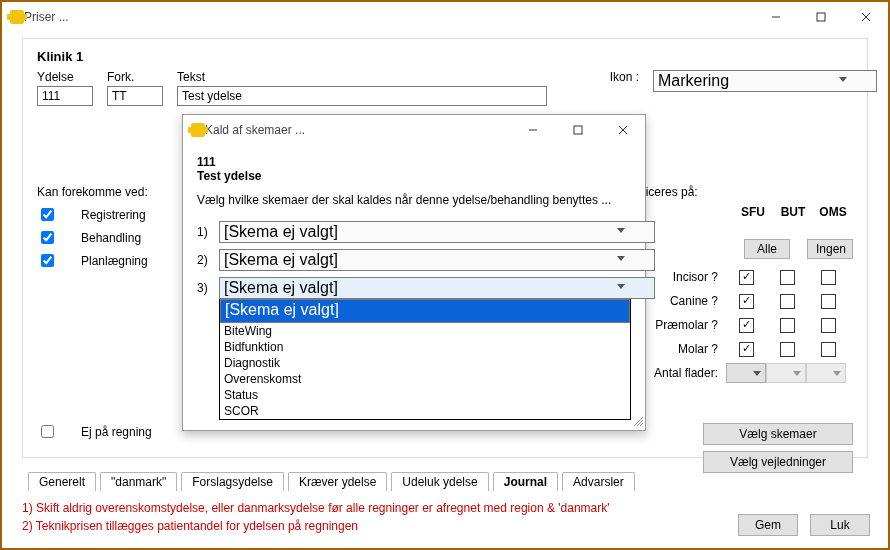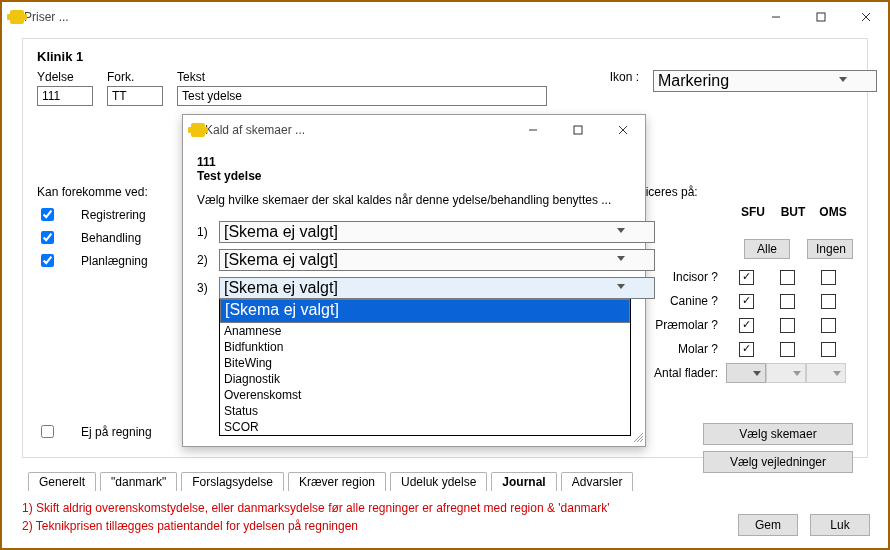--- a/index.html
+++ b/index.html
@@ -186,21 +186,21 @@
       <label class="chk" style="position:absolute;left:14px;bottom:12px">
           <input type="checkbox" style="">
           <span>Ej på regning</span>
         </label>
     </div>
 
     <div class="tabs">
       <div class="tab">Generelt</div>
       <div class="tab">"danmark"</div>
       <div class="tab">Forslagsydelse</div>
-      <div class="tab">Kræver region</div>
+      <div class="tab">Kræver ydelse</div>
       <div class="tab">Udeluk ydelse</div>
       <div class="tab on">Journal</div>
       <div class="tab">Advarsler</div>
     </div>
 
     <div class="notes">
       <div>1) Skift aldrig overenskomstydelse, eller danmarksydelse før alle regninger er afregnet med region &amp; 'danmark'</div>
       <div>2) Teknikprisen tillægges patientandel for ydelsen på regningen</div>
     </div>
   </div>
@@ -245,23 +245,22 @@
       <div class="srow">
           <span class="num">2)</span>
           <div class="sel-wrap"><input class="sel" style="width: 100%;" readonly="" value="[Skema ej valgt]"></div>
         </div>
       <div class="srow" style="margin-bottom:0">
           <span class="num">3)</span>
           <div class="sel-wrap"><input class="sel" style="width: 100%; background: rgb(230, 240, 251);" readonly="" value="[Skema ej valgt]"></div>
         </div>
       <div class="dropdown" style="margin-left:22px">
         <div class="opt sel">[Skema ej valgt]</div>
-        <div class="opt">Anamnese</div>
+        <div class="opt">BiteWing</div>
         <div class="opt">Bidfunktion</div>
-        <div class="opt">BiteWing</div>
         <div class="opt">Diagnostik</div>
         <div class="opt">Overenskomst</div>
         <div class="opt">Status</div>
         <div class="opt">SCOR</div>
       </div>
     </div>
     <div class="resize-grip"></div>
   </div>
 </div>
 

